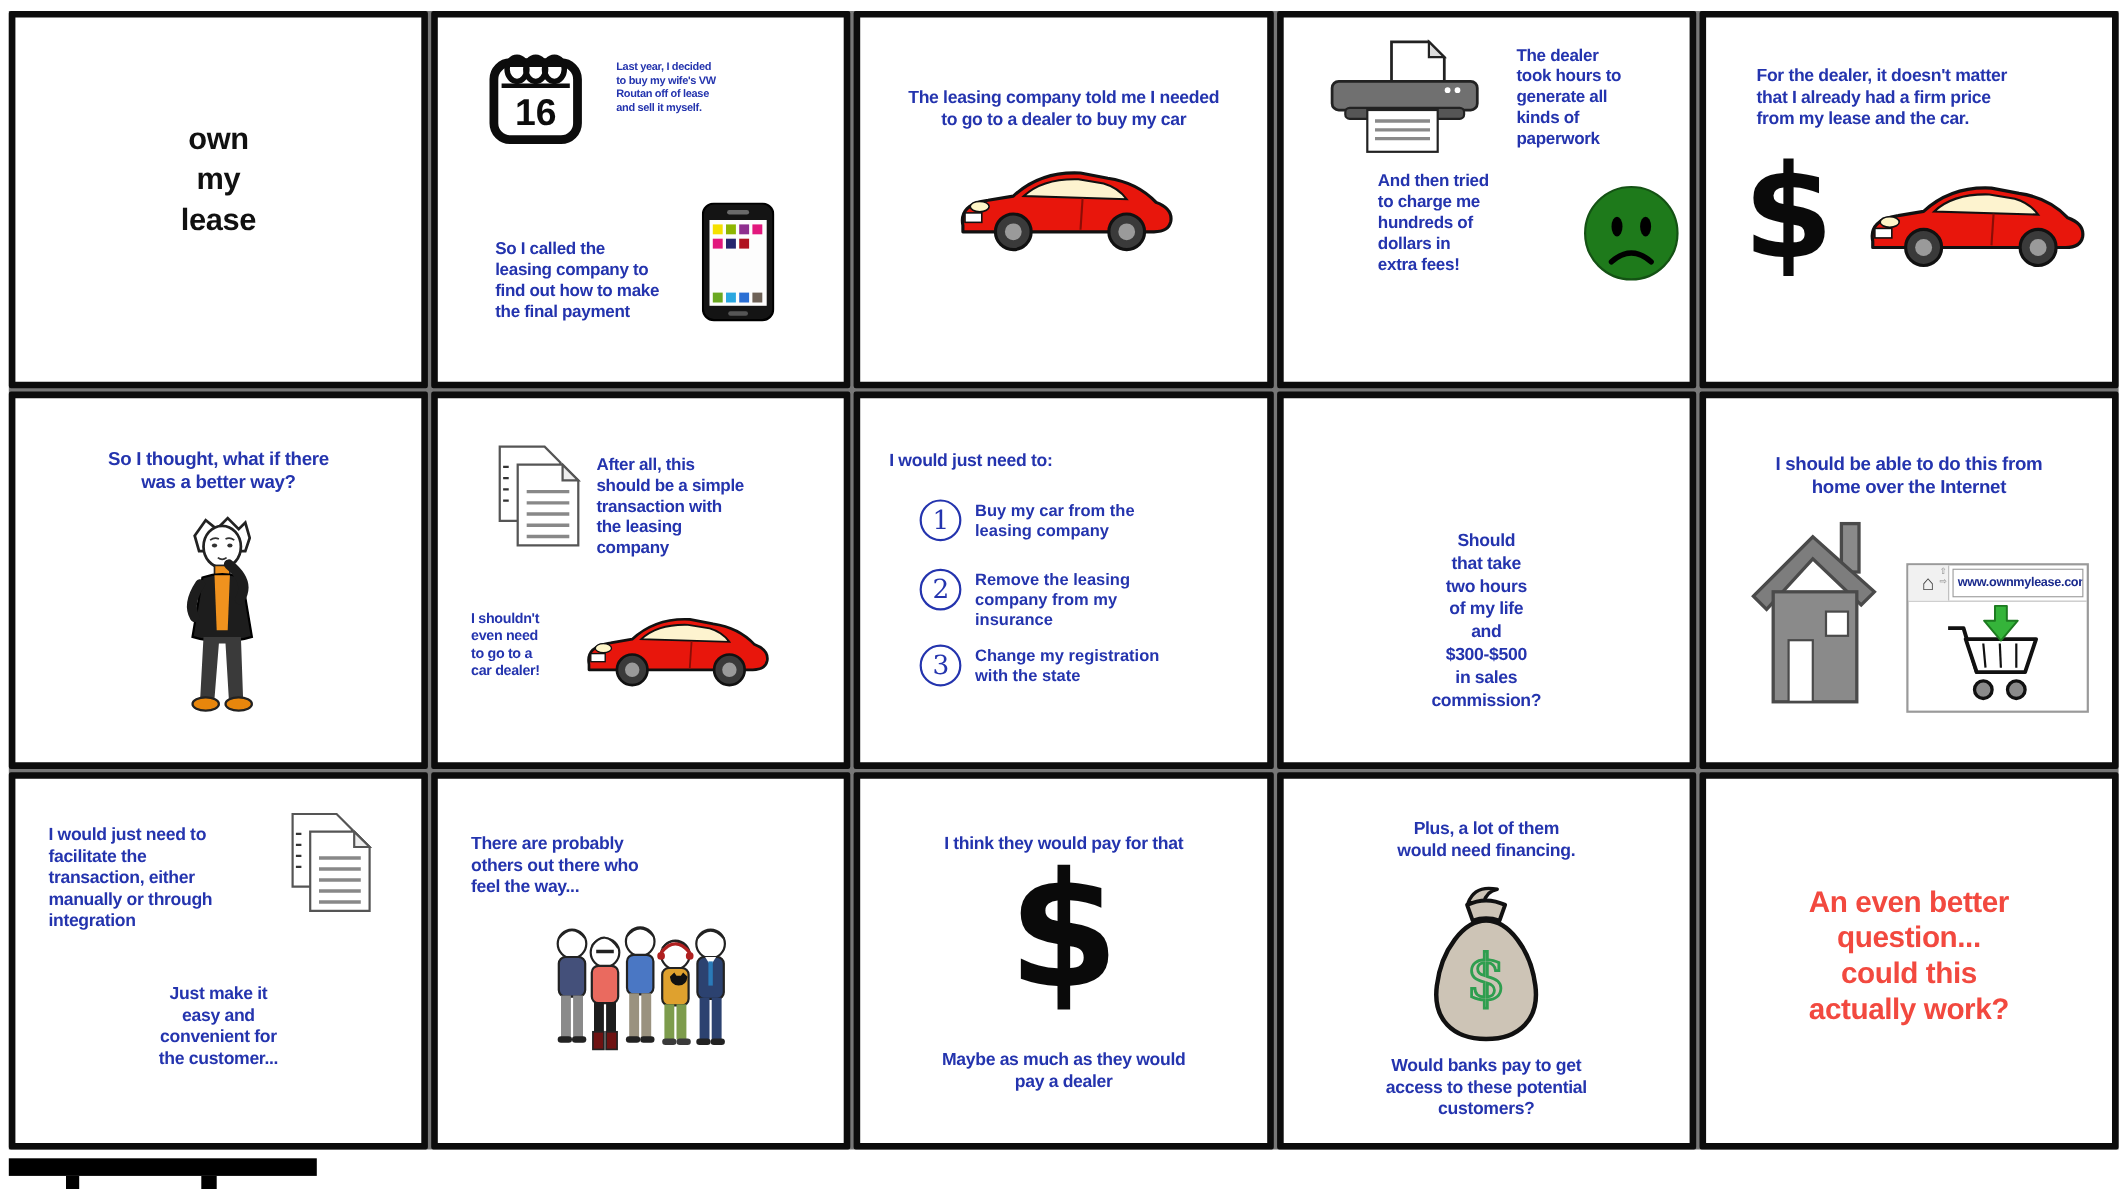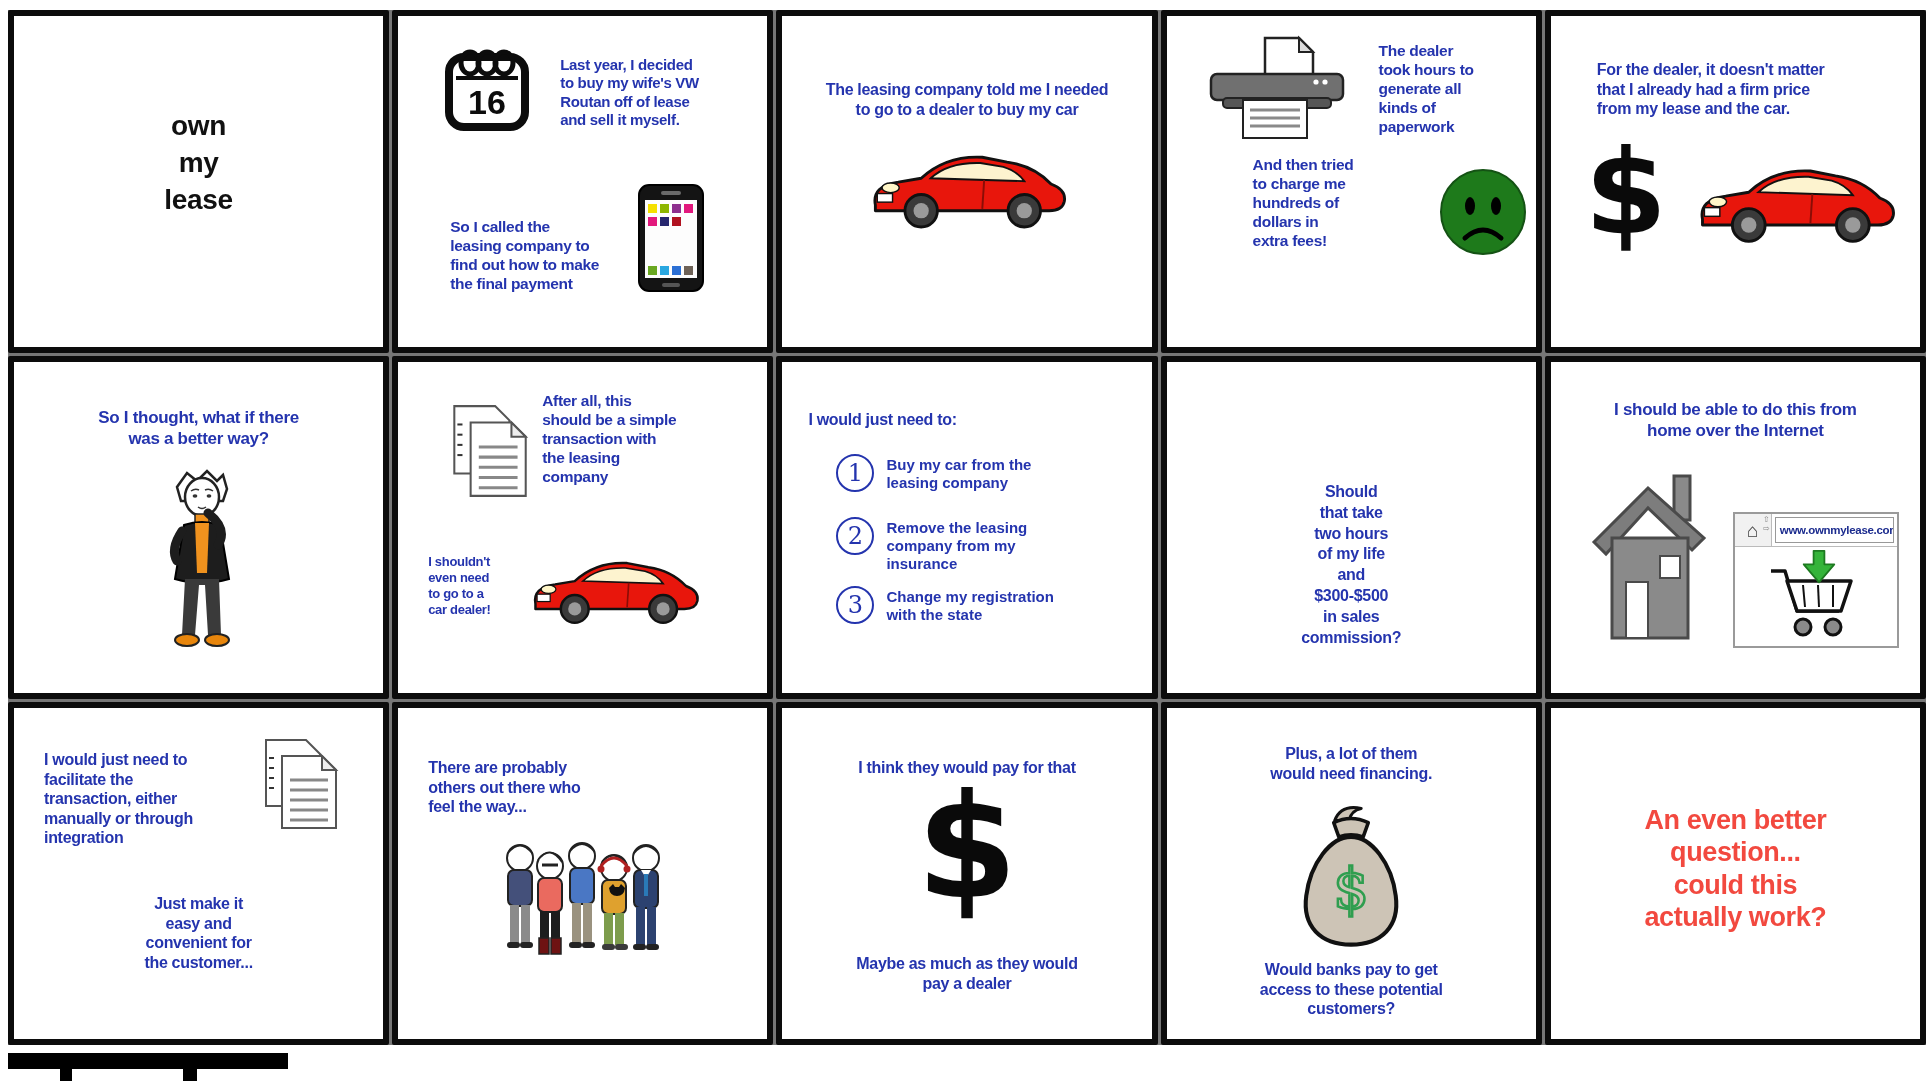--- a/index.html
+++ b/index.html
@@ -51,21 +51,21 @@
 
   <div class="panel">
     <svg class="abs" style="left:42px;top:26px" width="94" height="94" viewBox="0 0 94 94">
       <rect x="9" y="15" width="76" height="70" rx="15" fill="#fff" stroke="#0c0c0c" stroke-width="8"></rect>
       <ellipse cx="30" cy="21" rx="9" ry="11" fill="none" stroke="#0c0c0c" stroke-width="5"></ellipse>
       <ellipse cx="47" cy="21" rx="9" ry="11" fill="none" stroke="#0c0c0c" stroke-width="5"></ellipse>
       <ellipse cx="64" cy="21" rx="9" ry="11" fill="none" stroke="#0c0c0c" stroke-width="5"></ellipse>
       <line x1="16" y1="36" x2="78" y2="36" stroke="#0c0c0c" stroke-width="4"></line>
       <text x="47" y="72" text-anchor="middle" font-family="Liberation Sans, sans-serif" font-size="34" font-weight="bold" fill="#0c0c0c">16</text>
     </svg>
-    <div class="txt" style="left:162px;top:40px;font-size:15px">Last year, I decided
+    <div class="txt" style="left:162px;top:40px;font-size:10px">Last year, I decided
 to buy my wife's VW
 Routan off of lease
 and sell it myself.</div>
     <div class="txt" style="left:52px;top:202px;font-size:15.5px">So I called the
 leasing company to
 find out how to make
 the final payment</div>
     <svg class="abs" style="left:240px;top:168px" width="66" height="112" viewBox="0 0 66 112">
       <rect x="1" y="1" width="64" height="106" rx="10" fill="#141414" stroke="#000" stroke-width="2"></rect>
       <rect x="7" y="16" width="52" height="78" fill="#fdfdfd"></rect>
@@ -179,21 +179,21 @@
       <line x1="9" y1="44" x2="14" y2="44" stroke="#333" stroke-width="2"></line>
       <line x1="9" y1="54" x2="14" y2="54" stroke="#333" stroke-width="2"></line>
       <path d="M22 22 h40 l14 14 v58 h-54 z" fill="#fff" stroke="#555" stroke-width="2"></path>
       <path d="M62 22 l14 14 h-14 z" fill="#eee" stroke="#555" stroke-width="2"></path>
       <line x1="30" y1="46" x2="68" y2="46" stroke="#888" stroke-width="3"></line>
       <line x1="30" y1="56" x2="68" y2="56" stroke="#888" stroke-width="3"></line>
       <line x1="30" y1="66" x2="68" y2="66" stroke="#888" stroke-width="3"></line>
       <line x1="30" y1="76" x2="68" y2="76" stroke="#888" stroke-width="3"></line>
       <line x1="30" y1="86" x2="68" y2="86" stroke="#888" stroke-width="3"></line>
     </svg>
-    <div class="txt" style="left:144px;top:30px;font-size:15.5px">After all, this
+    <div class="txt" style="left:144px;top:52px;font-size:15.5px">After all, this
 should be a simple
 transaction with
 the leasing
 company</div>
     <div class="txt" style="left:30px;top:192px;font-size:13px">I shouldn't
 even need
 to go to a
 car dealer!</div>
     <svg class="abs" style="left:126px;top:178px" width="180" height="92" viewBox="0 0 220 100">
       <path d="M14 72 Q10 52 38 48 L62 44 Q88 20 126 22 L152 27 Q180 31 198 50 Q214 56 212 68 Q210 78 196 78 L14 78 Z" fill="#e8160c" stroke="#111" stroke-width="3" stroke-linejoin="round"></path>
@@ -233,21 +233,21 @@
 that take
 two hours
 of my life
 and
 $300-$500
 in sales
 commission?</div>
   </div>
 
   <div class="panel">
-    <div class="txt center" style="top:38px;font-size:17px">I should be able to do this from
+    <div class="txt center" style="top:50px;font-size:17px">I should be able to do this from
 home over the Internet</div>
     <svg class="abs" style="left:34px;top:96px" width="132" height="190" viewBox="0 0 130 190">
       <rect x="88" y="18" width="16" height="44" fill="#8a8a8a" stroke="#4a4a4a" stroke-width="3"></rect>
       <path d="M8 84 L62 30 L118 80 L106 92 L62 50 L20 96 Z" fill="#7d7d7d" stroke="#4a4a4a" stroke-width="3"></path>
       <rect x="26" y="80" width="76" height="100" fill="#8a8a8a" stroke="#4a4a4a" stroke-width="3"></rect>
       <rect x="40" y="124" width="22" height="56" fill="#fff" stroke="#4a4a4a" stroke-width="2"></rect>
       <rect x="74" y="98" width="20" height="22" fill="#fff" stroke="#4a4a4a" stroke-width="2"></rect>
     </svg>
     <div class="browser">
       <div class="browser-top">

